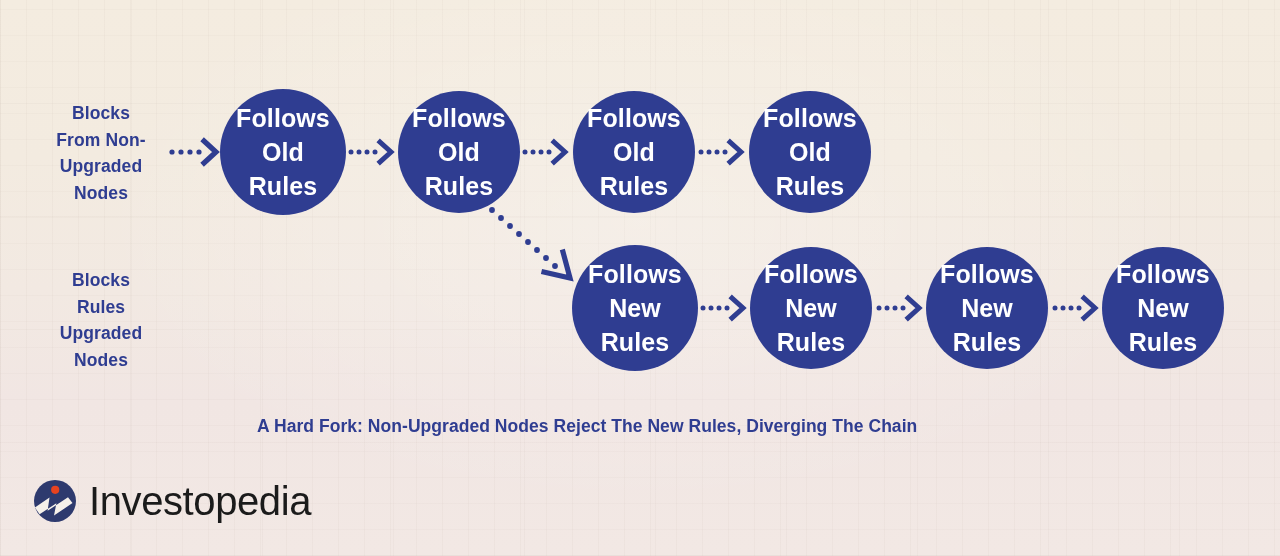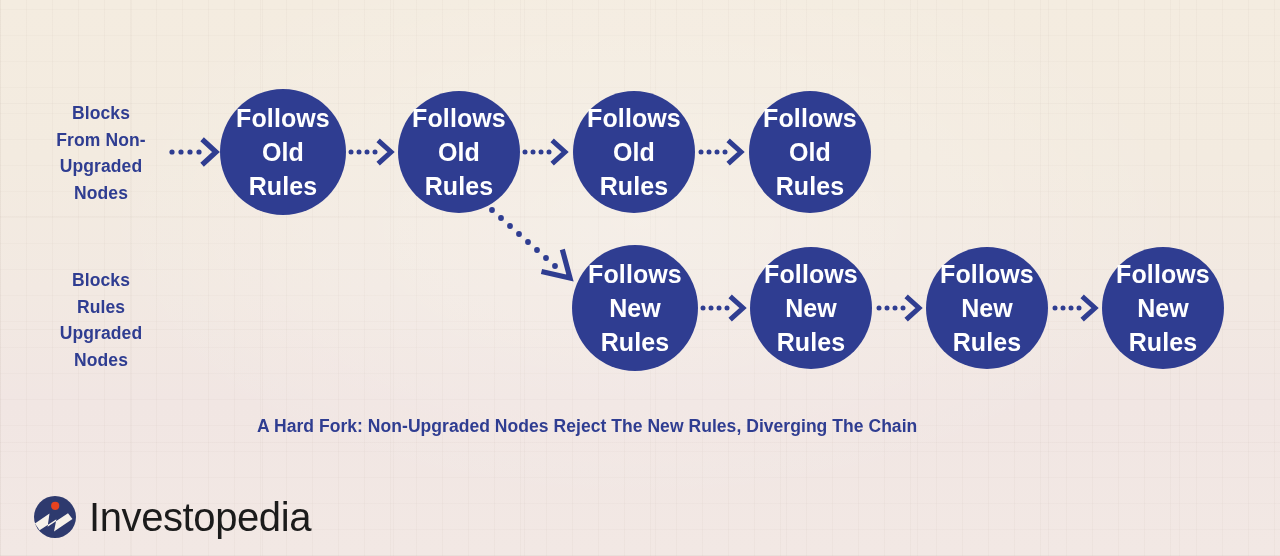--- a/index.html
+++ b/index.html
@@ -243,21 +243,21 @@
   </svg>
 
   <div class="node" style="left:1102px; top:247px; width:122px; height:122px;">
     <span>Follows</span>
     <span>New</span>
     <span>Rules</span>
   </div>
 
   <div class="caption" style="left:246px; top:416px;margin-left:11px;">A Hard Fork: Non-Upgraded Nodes Reject The New Rules, Diverging The Chain</div>
 
-  <div class="logo-wrap" style="left:33px; top:495px;">
+  <div class="logo-wrap" style="left:33px; top:479px;">
     <svg width="44" height="44" viewBox="0 0 44 44">
       <circle cx="22" cy="22" r="21" fill="#2e3a6e"></circle>
       <path d="M1.9 28.5 L16.5 18.6 L14.6 31.8 L35.0 18.2 L39.5 24.0
                L21.0 36.6 L23.4 24.2 L6.6 35.2 Z" fill="#f6f1ea"></path>
       <circle cx="22.2" cy="10.8" r="4.1" fill="#e8431f"></circle>
     </svg>
     <div class="logo-word">Investopedia</div>
   </div>
 
 </div>

